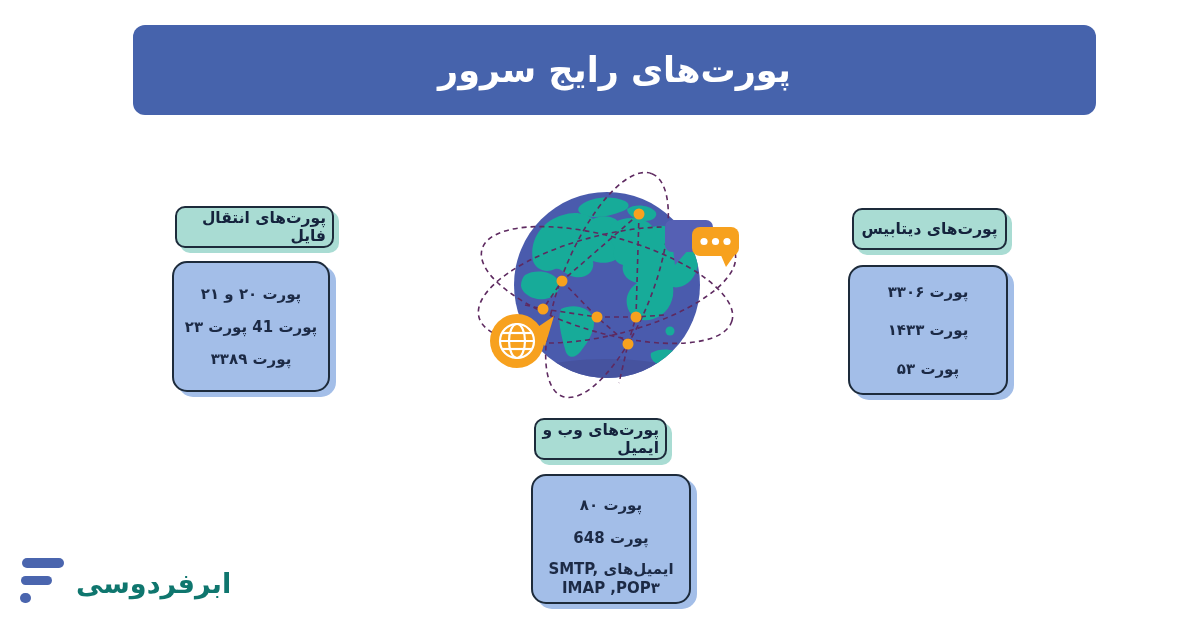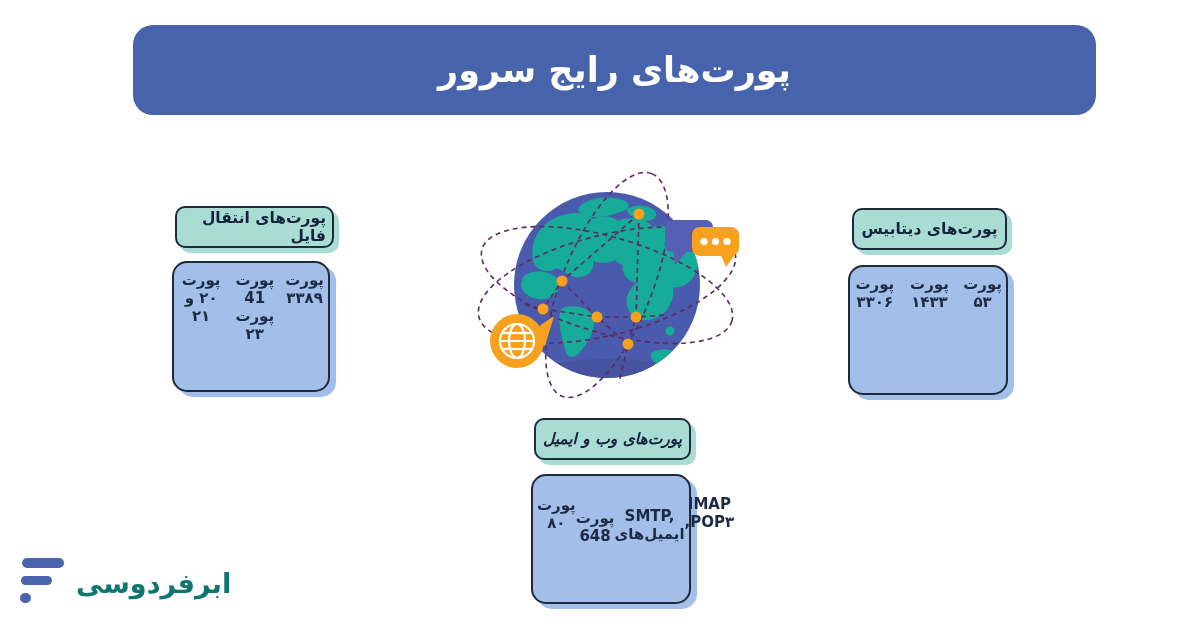--- a/index.html
+++ b/index.html
@@ -3,47 +3,47 @@
 <meta charset="utf-8">
 <style>
   html,body{margin:0;padding:0;background:#ffffff;}
   #stage{
     position:relative;width:1201px;height:631px;background:#ffffff;overflow:hidden;
     font-family:"DejaVu Sans","Liberation Sans",sans-serif;
   }
   
   .banner{
     position:absolute;left:133px;top:25px;width:963px;height:90px;
-    background:#4663ac;border-radius:20px;
+    background:#4663ac;border-radius:12px;
     display:flex;align-items:center;justify-content:center;
   }
   .banner h1{
     margin:0;color:#ffffff;font-size:35px;font-weight:bold;letter-spacing:0;
   }
   
   .tag{
     position:absolute;height:42px;
     background:#a9dcd3;border:2.5px solid #1d2b3b;border-radius:10px;
     box-shadow:5px 5px 0 0 #a9dcd3;
     display:flex;align-items:center;justify-content:center;
     font-size:15.5px;font-weight:bold;color:#15233d;padding:0 6px;box-sizing:border-box;
   }
   .card{
     position:absolute;
     background:#a3bee8;border:2.5px solid #1d2b3b;border-radius:15px;
     box-shadow:6px 5px 0 0 #a3bee8;
     box-sizing:border-box;color:#1c2a45;font-weight:bold;font-size:15px;
-    display:flex;flex-direction:row;justify-content:space-evenly;
+    display:flex;flex-direction:column;justify-content:space-evenly;
     text-align:center;padding:8px 4px;
   }
   .tag-file{left:175px;top:206px;width:159px;}
   .card-file{left:172px;top:261px;width:158px;height:131px;}
   .tag-db{left:852px;top:208px;width:155px;}
   .card-db{left:848px;top:265px;width:160px;height:130px;gap:13px;}
-  .tag-web{left:534px;top:418px;width:157px;font-style:italic;}
+  .tag-web{left:534px;top:418px;width:133px;}
   .card-web{left:531px;top:474px;width:160px;height:130px;justify-content:flex-start;padding-top:18px;}
   .card-web .row1{margin-top:2px;}
   .card-web .row2{margin-top:15px;}
   .card-web .row3{margin-top:13px;}
   .card-web .row4{margin-top:1px;}
   
   .illus{position:absolute;left:455px;top:153px;width:320px;height:256px;}
   
   .logo{
     position:absolute;left:20px;top:554px;display:flex;align-items:flex-start;direction:ltr;

